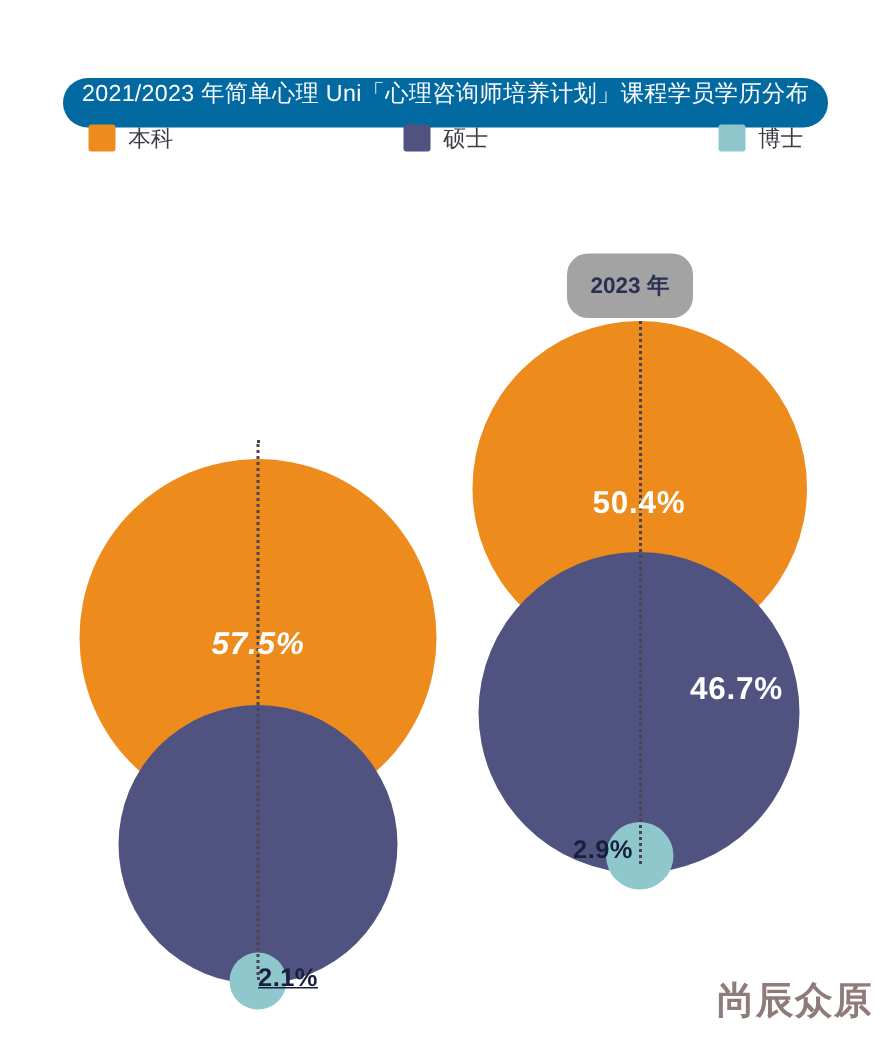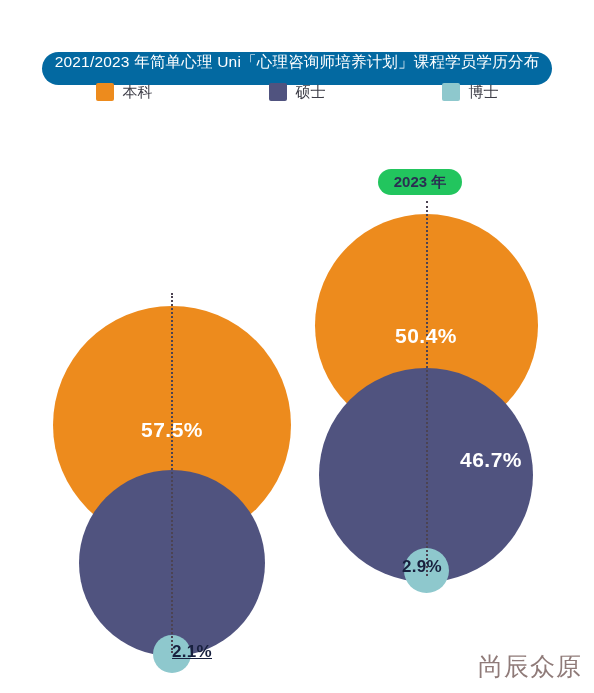--- a/index.html
+++ b/index.html
@@ -40,20 +40,21 @@
   
   .legend {
     position: absolute;
     left: 0;
     top: 78px;
     width: 594px;
     height: 28px;
     display: flex;
     justify-content: center;
     align-items: center;
+    gap: 37px;
   }
   .legend-item {
     display: flex;
     align-items: center;
     margin: 0 58px;
   }
   .legend-swatch {
     width: 18px;
     height: 18px;
     border-radius: 2px;
@@ -79,23 +80,23 @@
     position: absolute;
     top: 0;
     height: 563px;
   }
   .group-2021 { left: 12px;  width: 320px; }
   .group-2023 { left: 290px; width: 300px; }
 
   
   .year-pill {
     position: absolute;
-    background: #22c55e;
+    background: #a3a3a3;
     border-radius: 14px;
-    height: 26px;
+    height: 43px;
     display: flex;
     align-items: center;
     justify-content: center;
     z-index: 6;
     text-align: right;
   }
   .year-pill-text {
     color: #2b2f52;
     font-size: 15px;
     font-weight: 700;
@@ -135,21 +136,21 @@
     font-size: 17px;
     letter-spacing: 0.3px;
   }
 
   
   .watermark {
     position: absolute;
     right: 12px;
     bottom: 10px;
     font-size: 25px;
-    font-weight: 400;
+    font-weight: 700;
     color: #8a7472;
     opacity: 0.95;
     letter-spacing: 1px;
     white-space: nowrap;
   }
 </style>
 </head>
 <body>
 
 <div class="title-bar">
@@ -181,21 +182,21 @@
 
 
     <div class="guide" style="left:159px; top:163px; height:360px;"></div>
 
     <div class="bubble bubble-bachelor" style="left:41px; top:176px; width:238px; height:238px;"></div>
 
     <div class="bubble bubble-master" style="left:67px; top:340px; width:186px; height:186px;"></div>
 
     <div class="bubble bubble-doctor" style="left:141px; top:505px; width:38px; height:38px;"></div>
 
-    <div class="pct pct-big" style="left:67px; top:288px; width:186px; text-align:center;">57.5%</div>
+    <div class="pct pct-big" style="left:67px; top:288px; width:186px; text-align:center;font-style:italic;">57.5%</div>
 
 
     <div class="pct pct-small" style="left:120px; top:512px; width:80px; text-align:right;text-decoration:underline;">2.1%</div>
 
   </div>
 
   <div class="group group-2023">
 
     <div class="year-pill" style="left:88px; top:39px; width:84px;">
       <span class="year-pill-text">2023 年</span>
@@ -206,19 +207,19 @@
     <div class="bubble bubble-bachelor" style="left:25px; top:84px; width:223px; height:223px;"></div>
 
     <div class="bubble bubble-master" style="left:29px; top:238px; width:214px; height:214px;"></div>
 
     <div class="bubble bubble-doctor" style="left:114px; top:418px; width:45px; height:45px;"></div>
 
     <div class="pct pct-big" style="left:29px; top:194px; width:214px; text-align:center;">50.4%</div>
 
     <div class="pct pct-big" style="left:18px; top:318px; width:214px; text-align:right;">46.7%</div>
 
-    <div class="pct pct-small" style="left:92px; top:427px; width:80px; text-align:center;">2.9%</div>
+    <div class="pct pct-small" style="left:92px; top:427px; width:80px; text-align:left;">2.9%</div>
 
   </div>
 
 </div>
 
 <div class="watermark">尚辰众原</div>
 
 </body></html>

